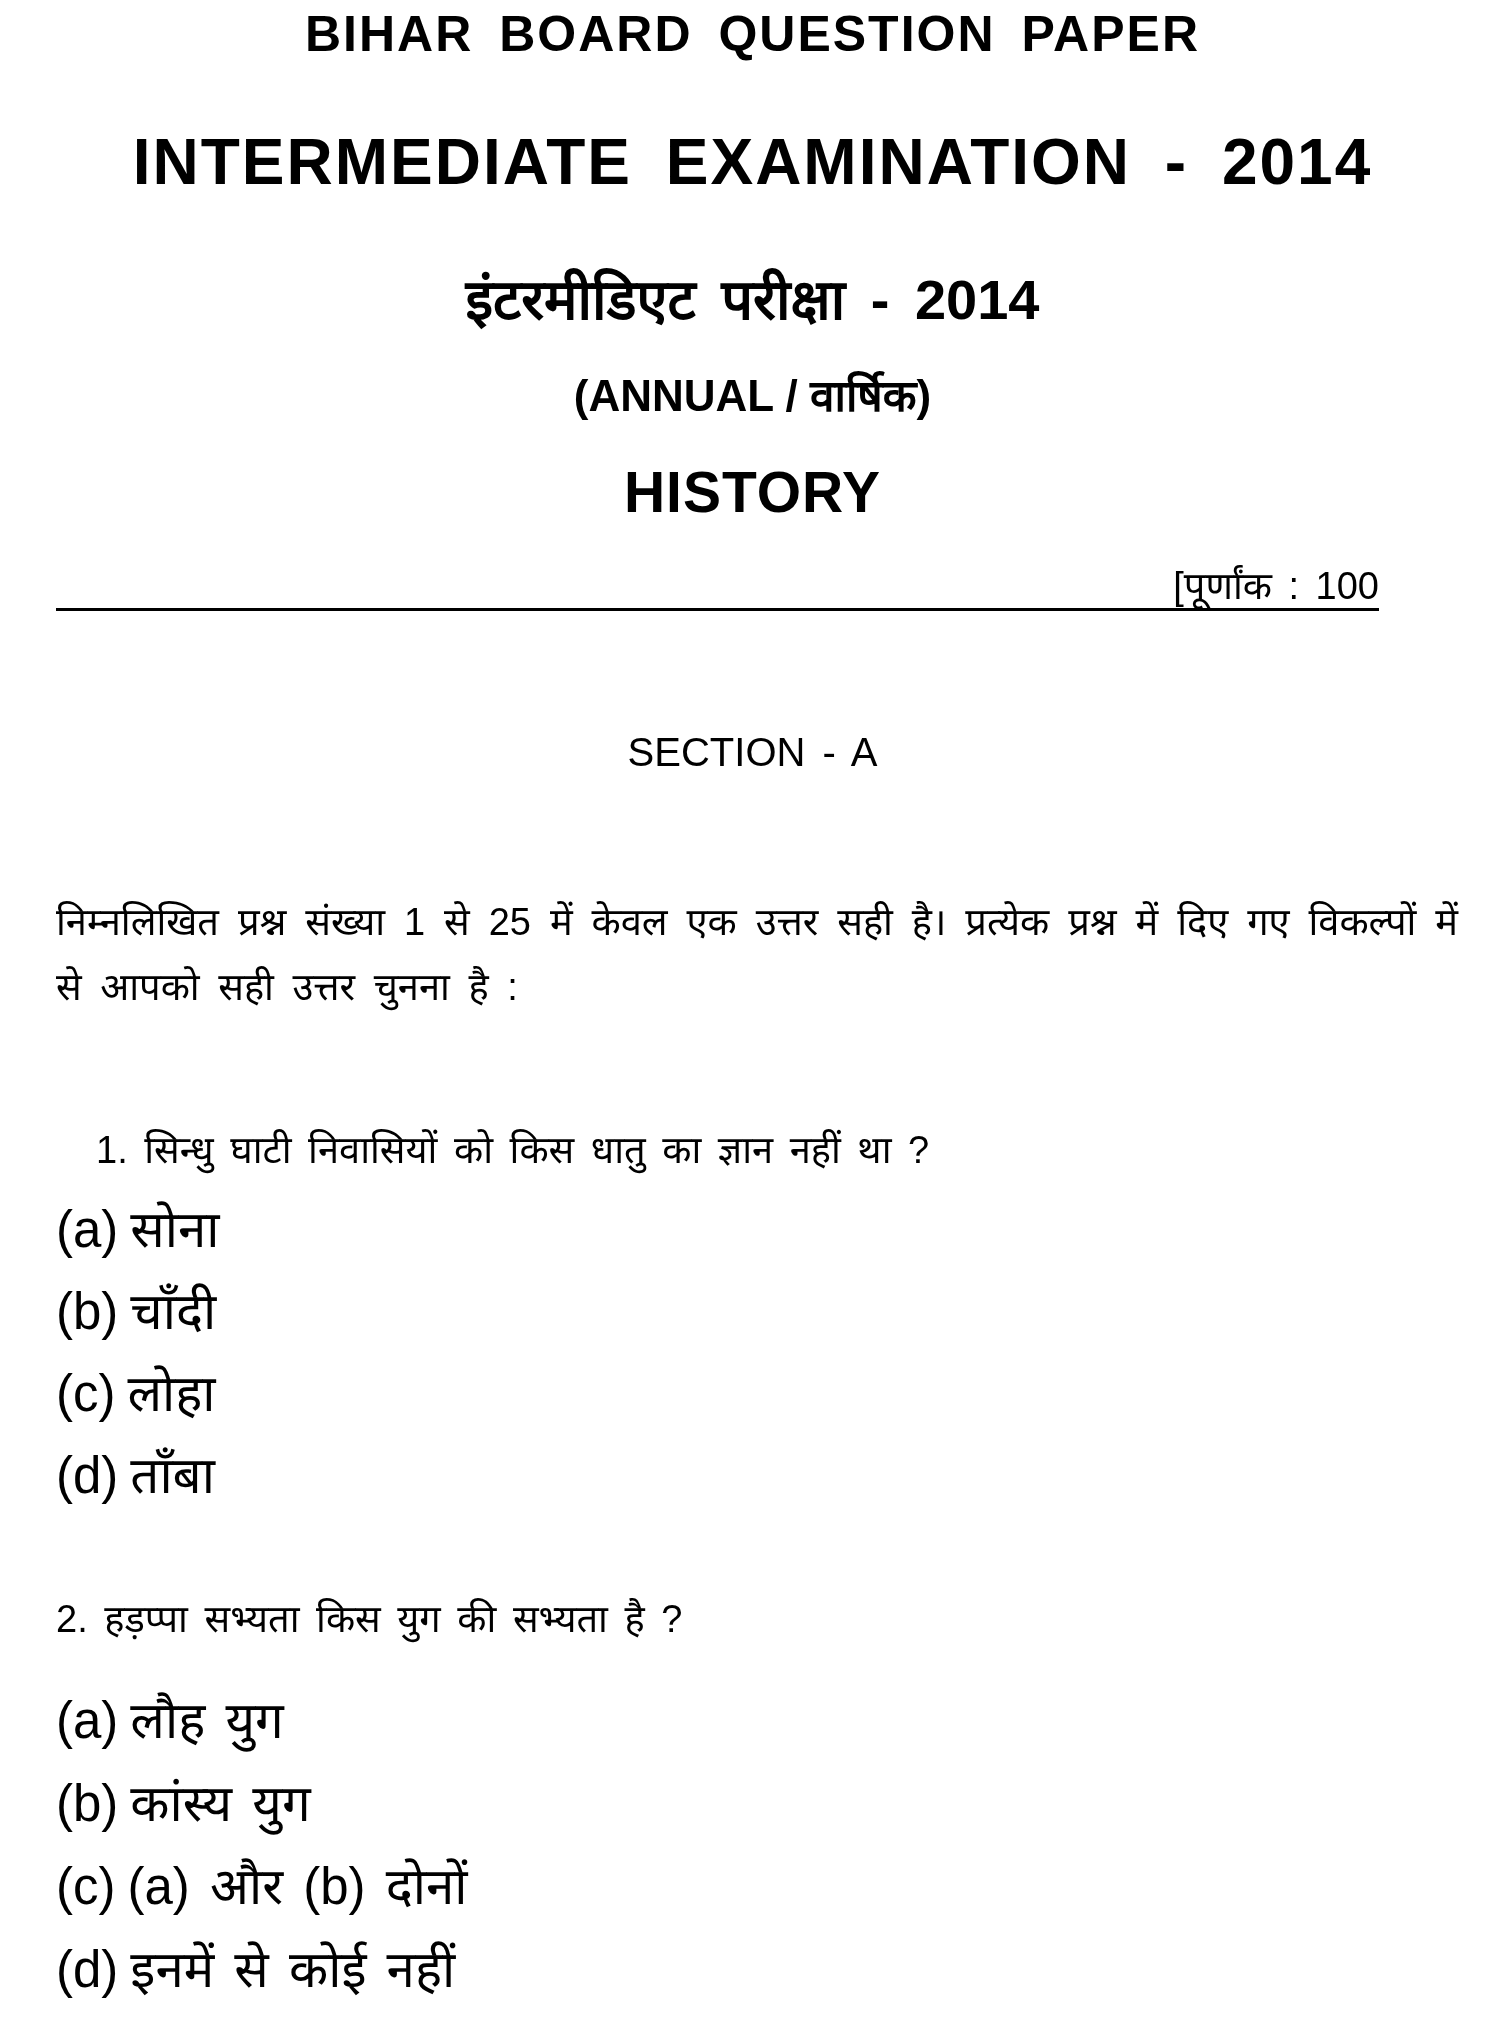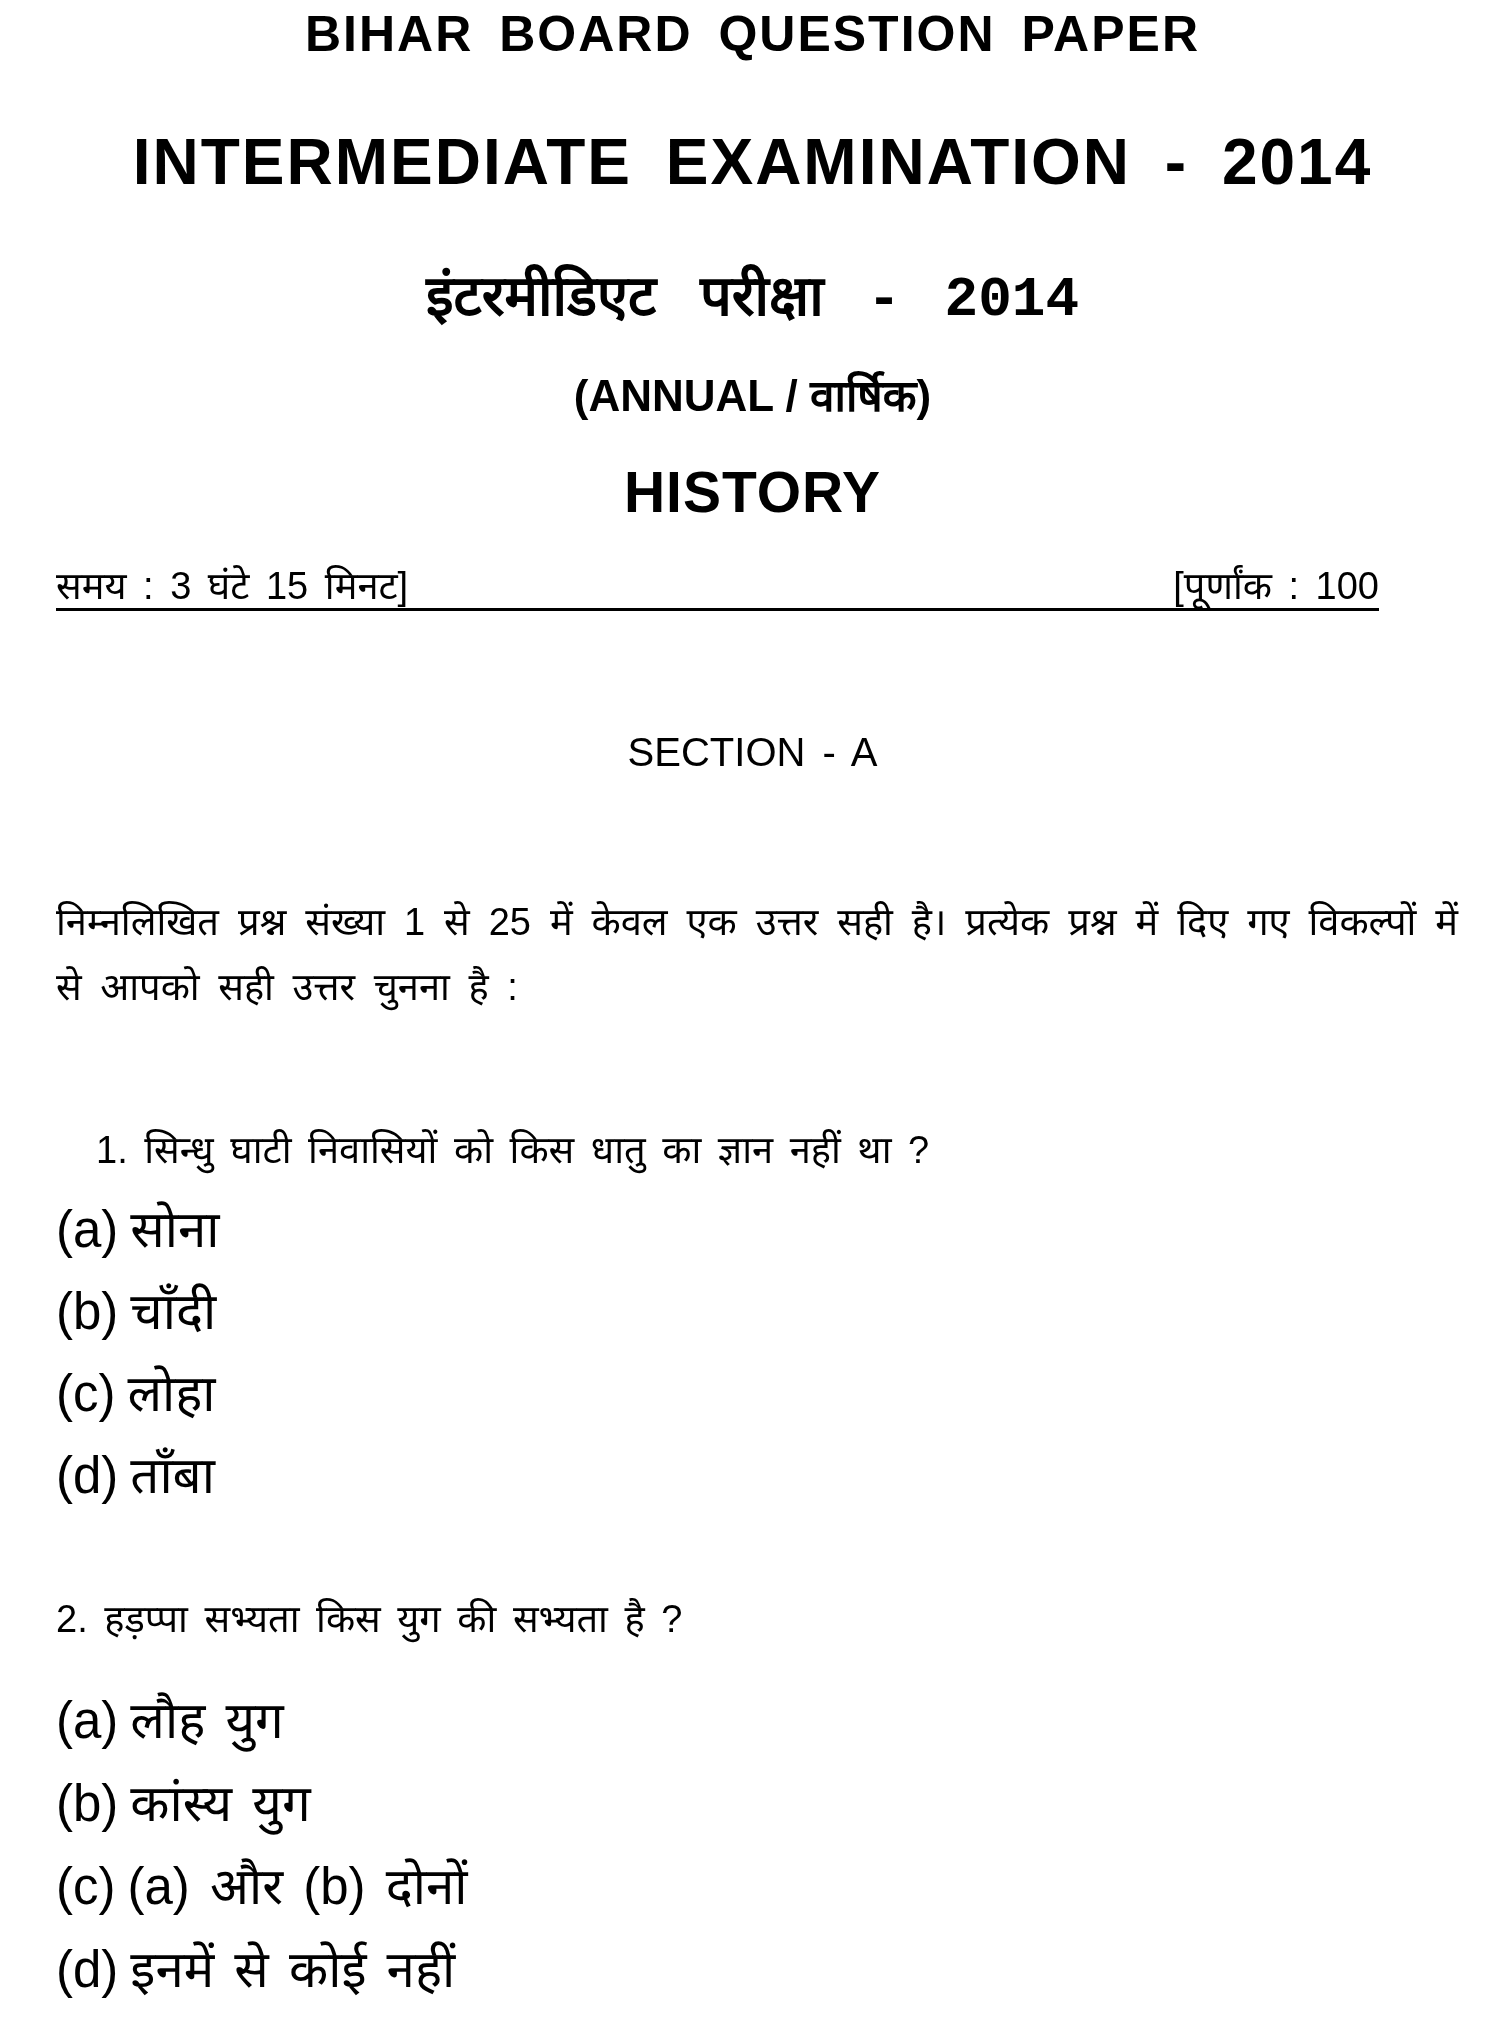--- a/index.html
+++ b/index.html
@@ -32,21 +32,20 @@
       letter-spacing: 2px;
       word-spacing: 14px;
       line-height: 76px;
     }
     .title-3 {
       top: 258px;
       font-size: 56px;
       font-weight: bold;
       word-spacing: 10px;
       line-height: 84px;
-      font-family: Liberation Mono, monospace;
     }
     .title-4 {
       top: 366px;
       font-size: 44px;
       font-weight: bold;
       line-height: 60px;
     }
     .title-5 {
       top: 458px;
       font-size: 57px;
@@ -112,21 +111,20 @@
 </head>
 <body>
 
 <div class="abs center title-1">BIHAR BOARD QUESTION PAPER</div>
 <div class="abs center title-2">INTERMEDIATE EXAMINATION - 2014</div>
 <div class="abs center title-3">इंटरमीडिएट परीक्षा - 2014</div>
 <div class="abs center title-4">(ANNUAL / वार्षिक)</div>
 <div class="abs center title-5">HISTORY</div>
 
 <div class="abs meta-row">
-  <span class="meta-left">समय : 3 घंटे 15 मिनट]</span>
   <span class="meta-right">[पूर्णांक : 100</span>
 </div>
 
 <div class="abs center section">SECTION - A</div>
 
 <div class="abs instructions">निम्नलिखित प्रश्न संख्या 1 से 25 में केवल एक उत्तर सही है। प्रत्येक प्रश्न में दिए गए विकल्पों में से आपको सही उत्तर चुनना है :</div>
 
 <div class="abs question q1">
   <span>1.</span>
   <span>सिन्धु घाटी निवासियों को किस धातु का ज्ञान नहीं था ?</span>

